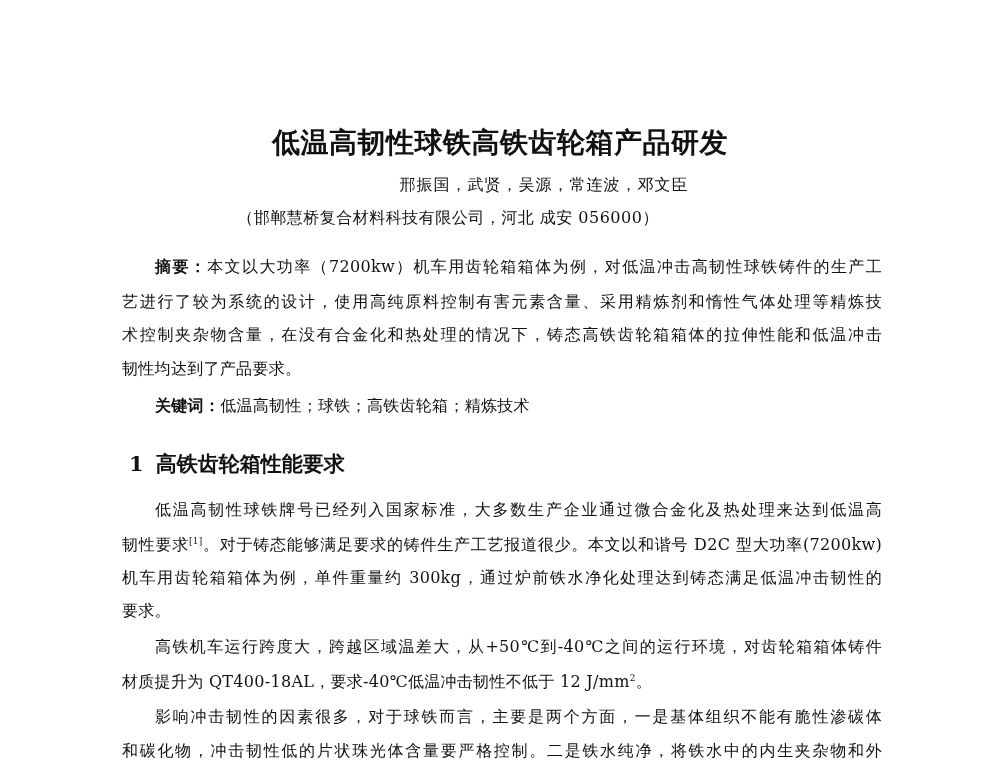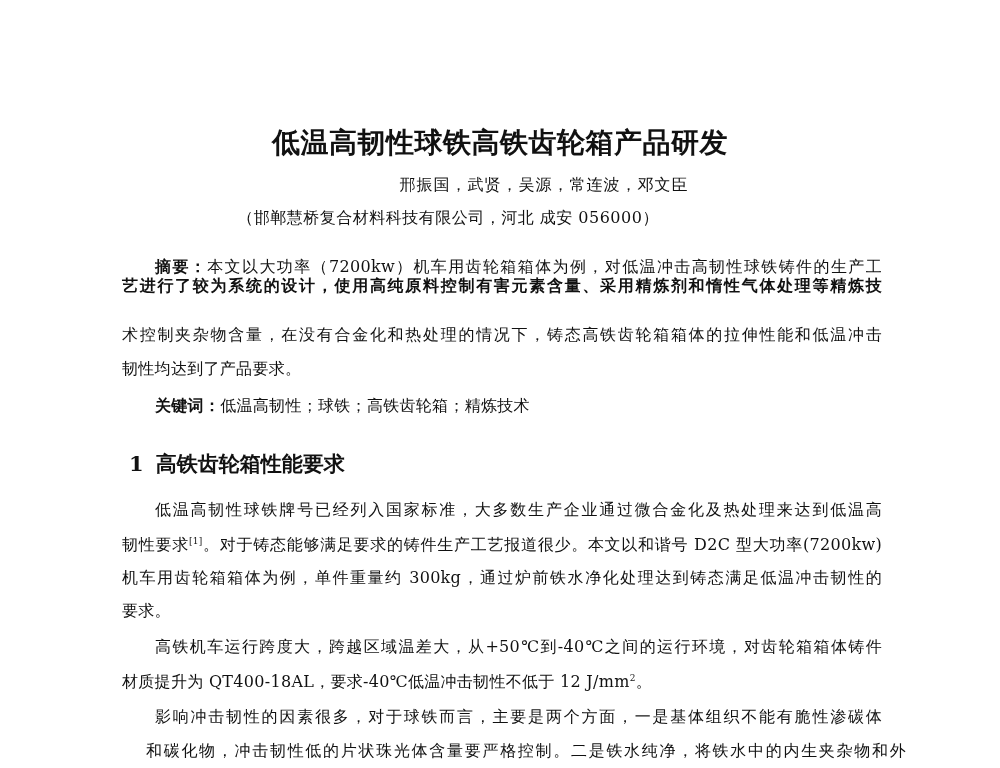--- a/index.html
+++ b/index.html
@@ -43,32 +43,32 @@
 </head>
 <body>
 
 <div>
 
   <div class="abs title">低温高韧性球铁高铁齿轮箱产品研发</div>
   <div class="abs authors">邢振国，武贤，吴源，常连波，邓文臣</div>
   <div class="abs affil">（邯郸慧桥复合材料科技有限公司，河北 成安 056000）</div>
 
   <div class="abs line indent" style="top:257px;"><span class="bold-label">摘要：</span><span>本文以大功率（7200kw）机车用齿轮箱箱体为例，对低温冲击高韧性球铁铸件的生产工</span></div>
-  <div class="abs line" style="top:276px;font-weight:bold;">艺进行了较为系统的设计，使用高纯原料控制有害元素含量、采用精炼剂和惰性气体处理等精炼技</div>
+  <div class="abs line" style="top:292px;">艺进行了较为系统的设计，使用高纯原料控制有害元素含量、采用精炼剂和惰性气体处理等精炼技</div>
   <div class="abs line" style="top:325px;">术控制夹杂物含量，在没有合金化和热处理的情况下，铸态高铁齿轮箱箱体的拉伸性能和低温冲击</div>
   <div class="abs line last" style="top:359px;">韧性均达到了产品要求。</div>
 
   <div class="abs line indent last" style="top:396px;"><span class="bold-label">关键词：</span><span>低温高韧性；球铁；高铁齿轮箱；精炼技术</span></div>
 
   <div class="abs heading"><span class="num">1</span><span>高铁齿轮箱性能要求</span></div>
 
   <div class="abs line indent" style="top:500px;">低温高韧性球铁牌号已经列入国家标准，大多数生产企业通过微合金化及热处理来达到低温高</div>
   <div class="abs line" style="top:535px;"><span>韧性要求</span><sup>[1]</sup><span>。对于铸态能够满足要求的铸件生产工艺报道很少。本文以和谐号 D2C 型大功率(7200kw)</span></div>
   <div class="abs line" style="top:568px;">机车用齿轮箱箱体为例，单件重量约 300kg，通过炉前铁水净化处理达到铸态满足低温冲击韧性的</div>
   <div class="abs line last" style="top:601px;font-family:Liberation Mono, monospace;">要求。</div>
 
   <div class="abs line indent" style="top:637px;">高铁机车运行跨度大，跨越区域温差大，从+50℃到-40℃之间的运行环境，对齿轮箱箱体铸件</div>
   <div class="abs line last" style="top:672px;"><span>材质提升为 QT400-18AL，要求-40℃低温冲击韧性不低于 12 J/mm</span><sup>2</sup><span>。</span></div>
 
   <div class="abs line indent" style="top:707px;">影响冲击韧性的因素很多，对于球铁而言，主要是两个方面，一是基体组织不能有脆性渗碳体</div>
-  <div class="abs line" style="top:741px;margin-left:24px;">和碳化物，冲击韧性低的片状珠光体含量要严格控制。二是铁水纯净，将铁水中的内生夹杂物和外</div>
+  <div class="abs line" style="top:741px;">和碳化物，冲击韧性低的片状珠光体含量要严格控制。二是铁水纯净，将铁水中的内生夹杂物和外</div>
 
 </div>
 
 </body></html>

